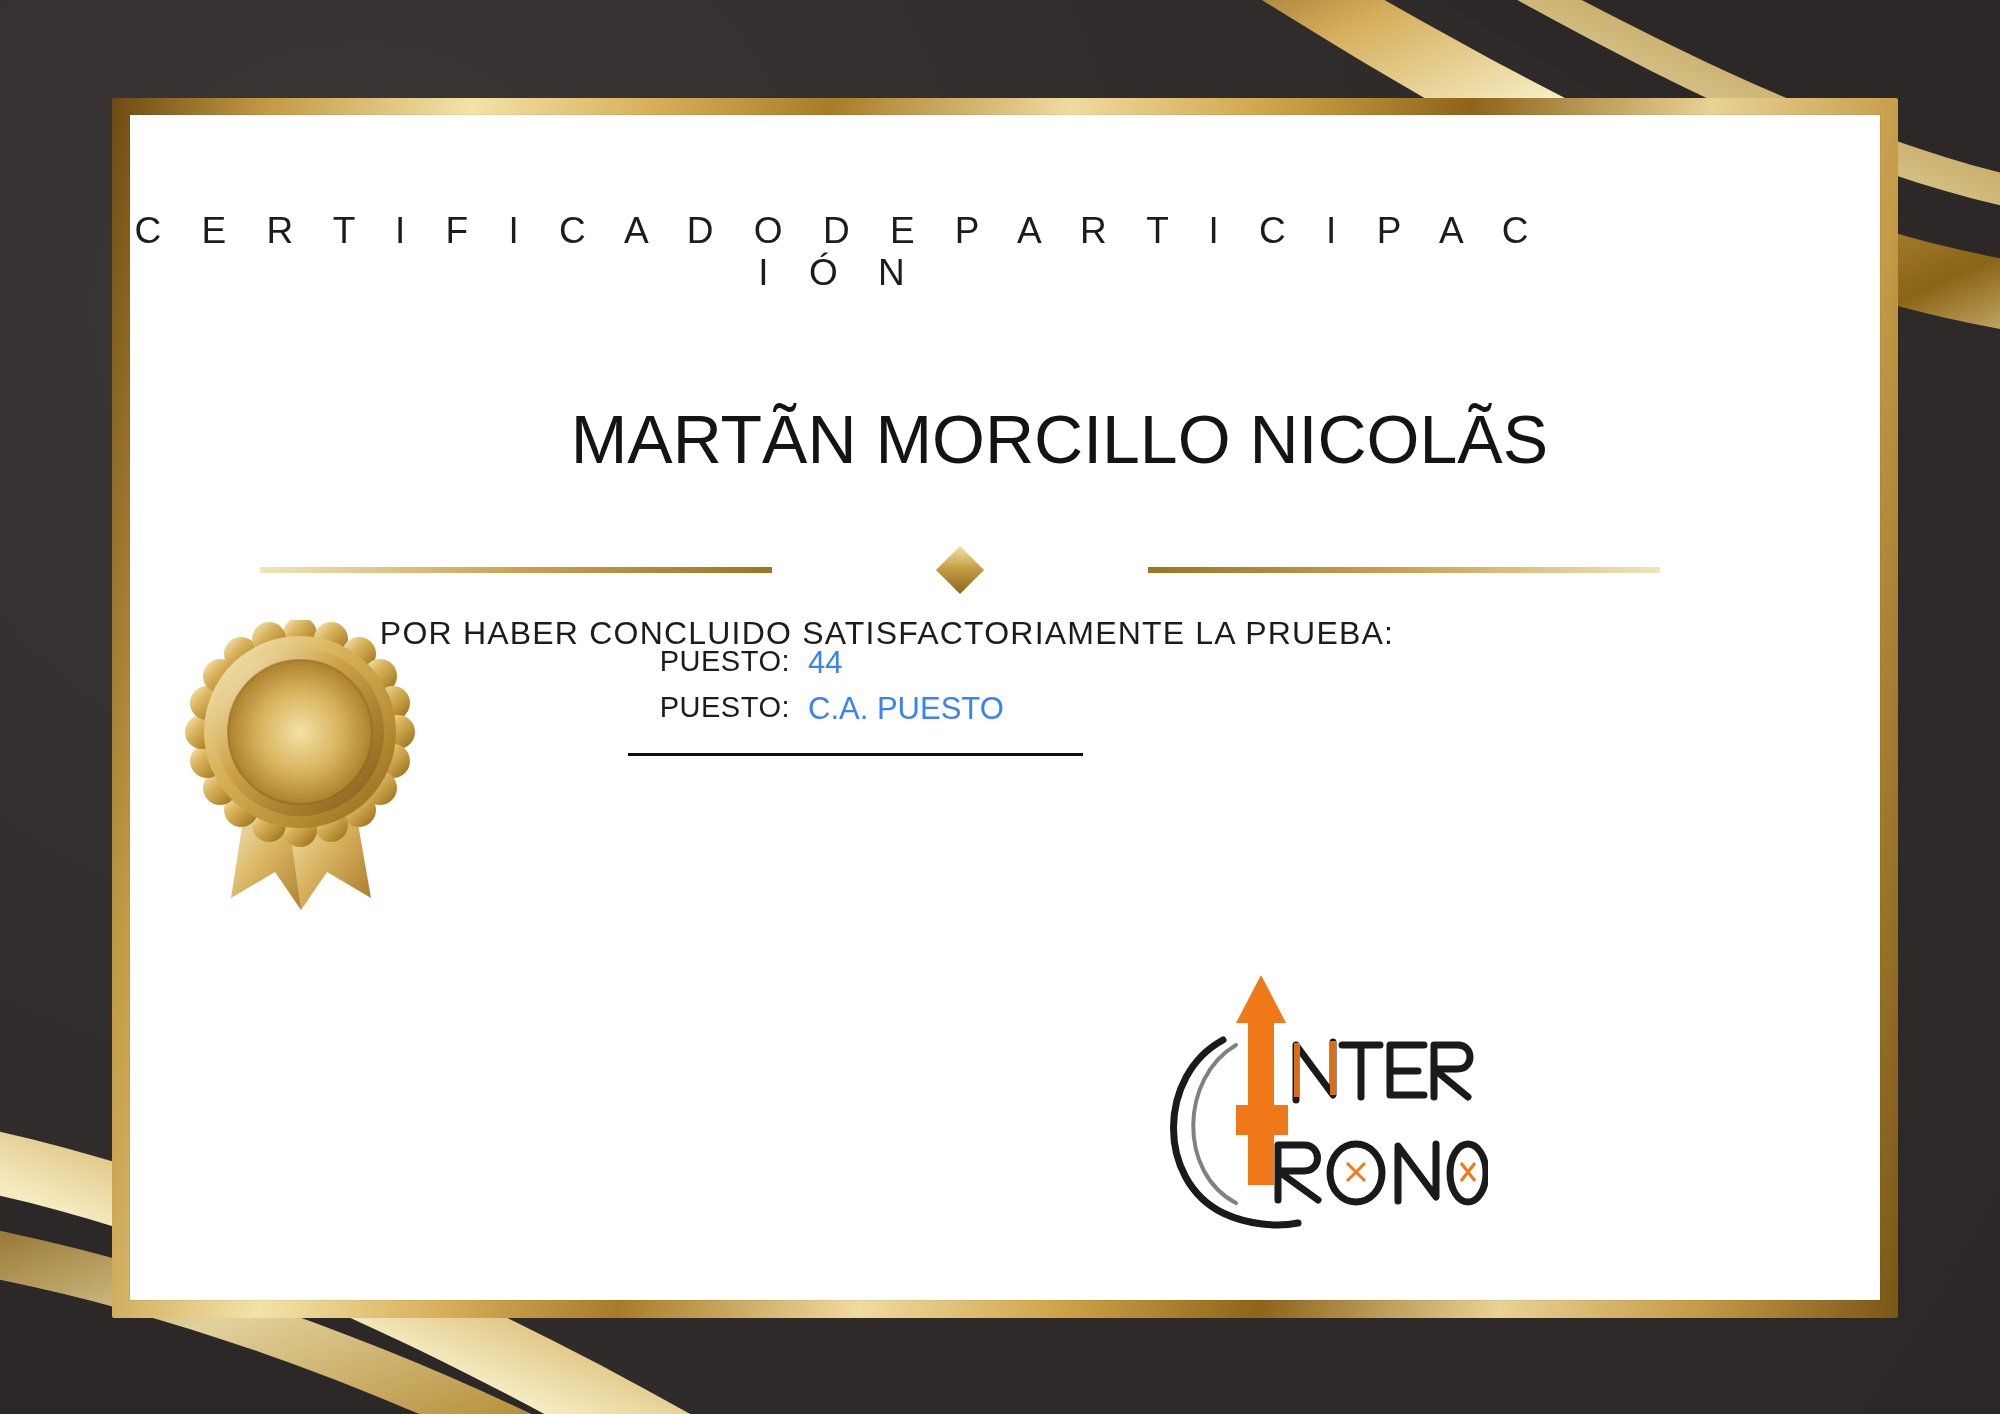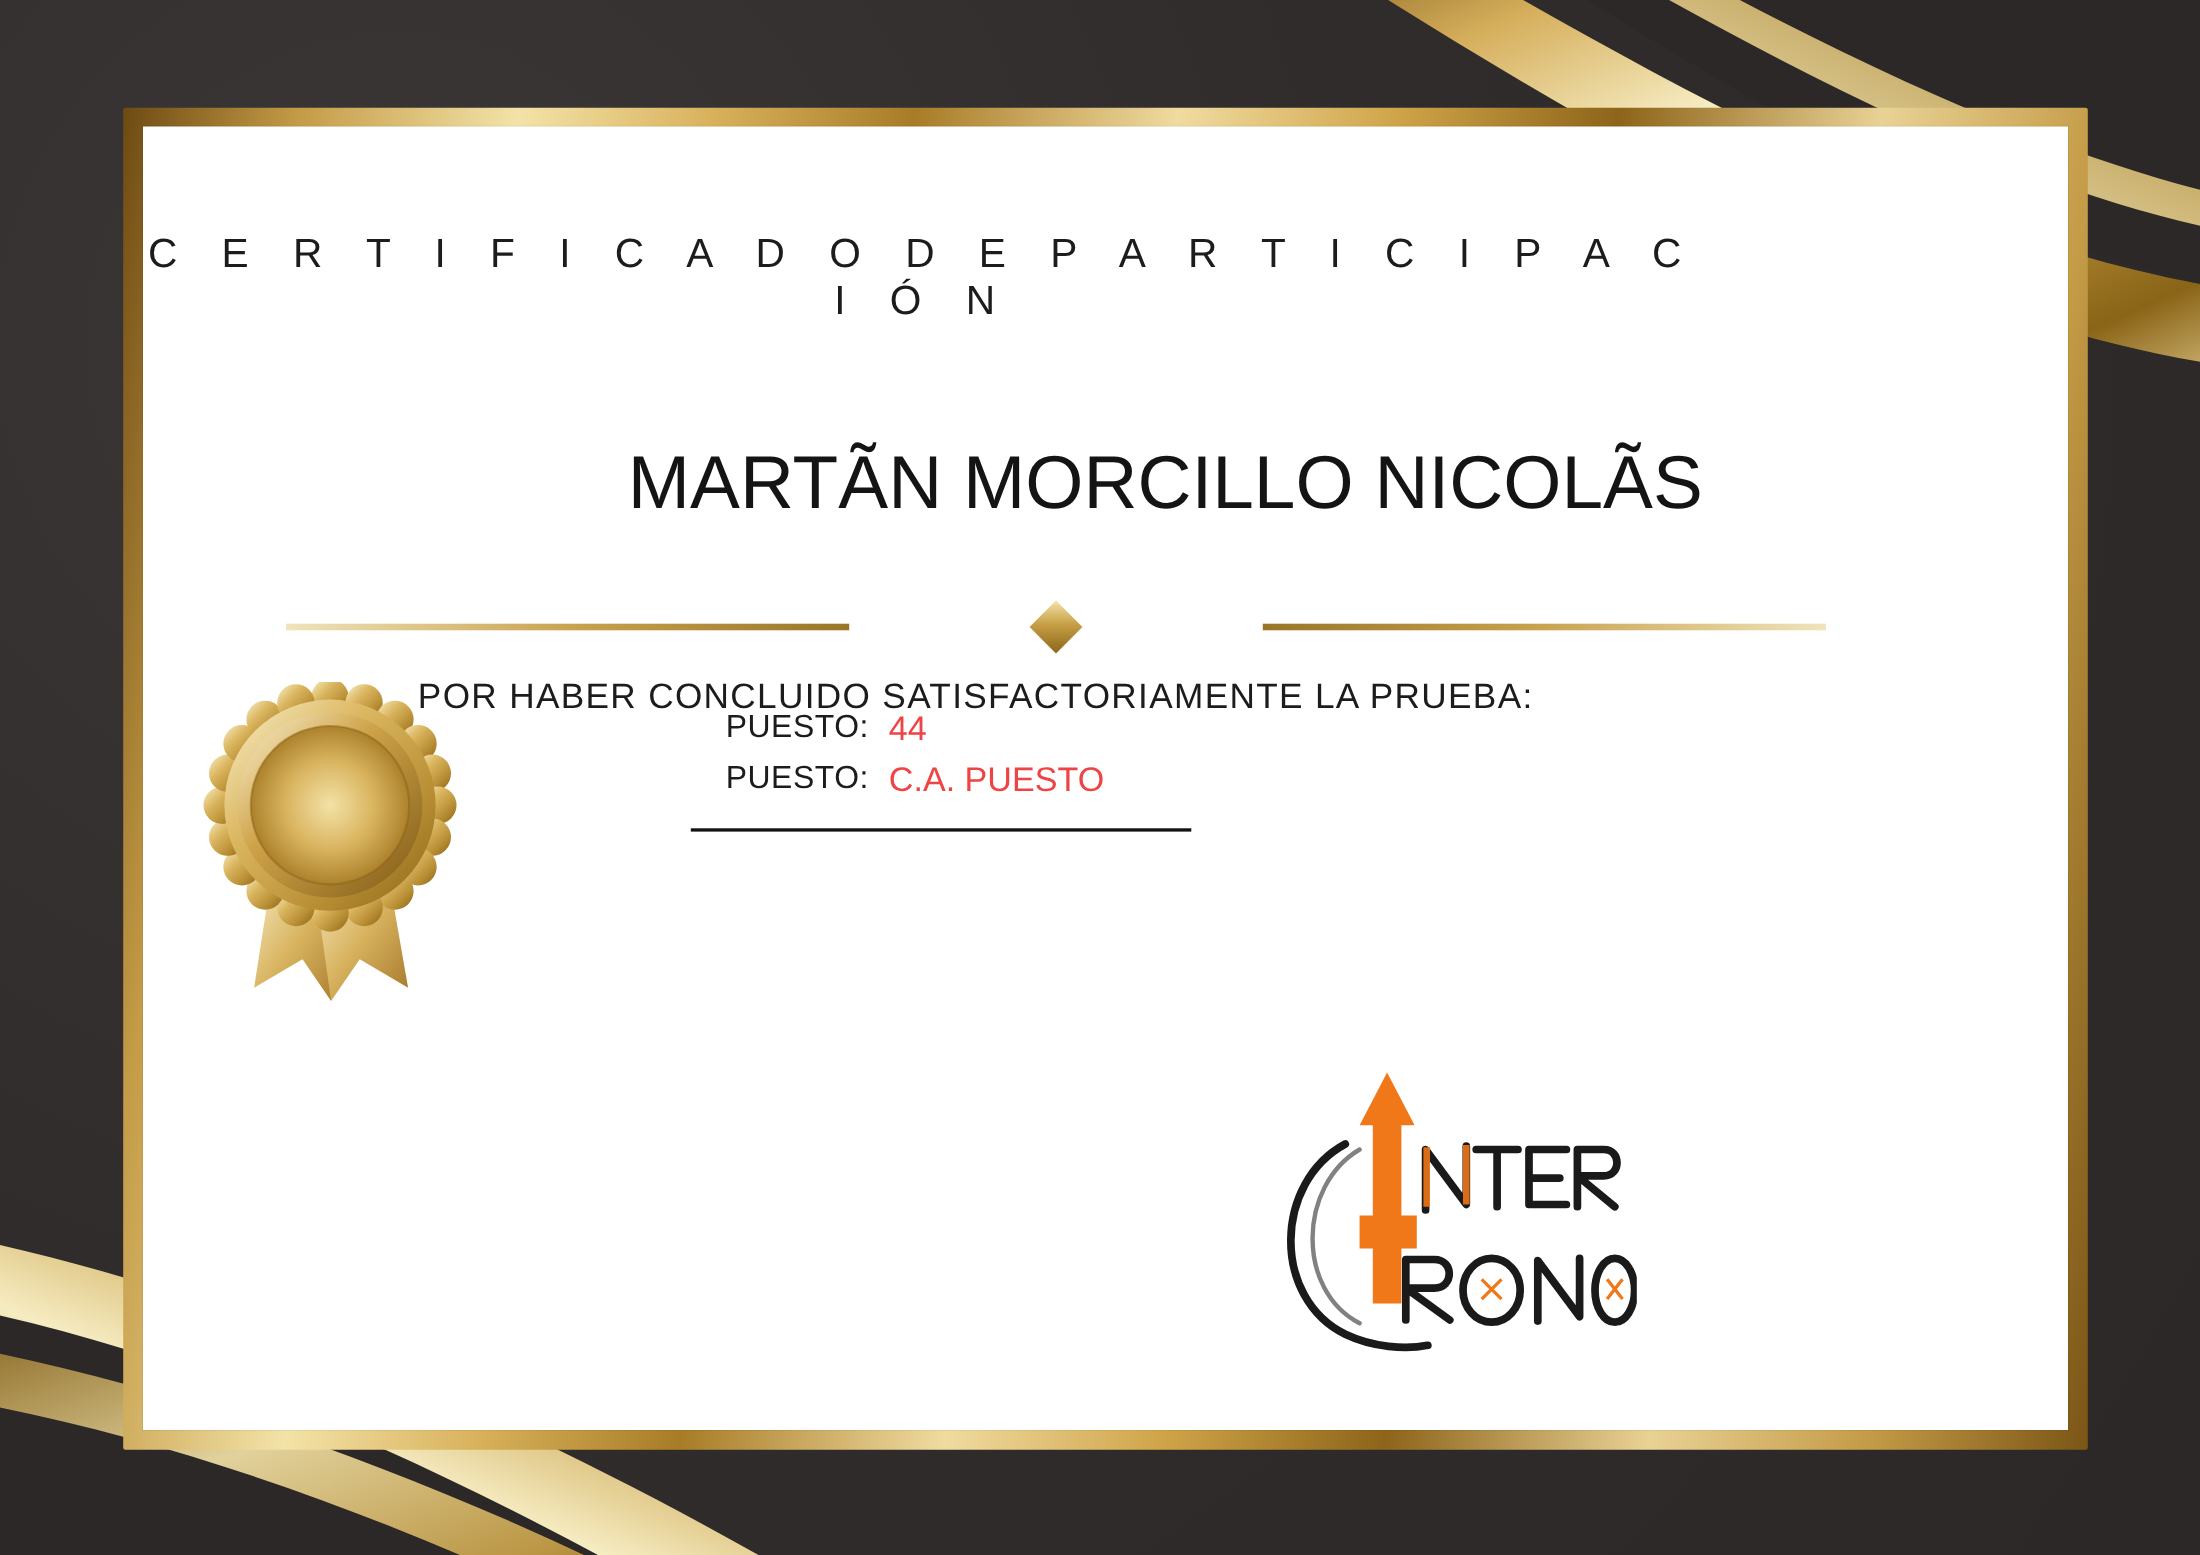--- a/index.html
+++ b/index.html
@@ -169,21 +169,21 @@
   .result-label {
     width: 290px;
     text-align: right;
     font-size: 29px;
     color: #1c1c1c;
     letter-spacing: 0.5px;
   }
   .result-value {
     margin-left: 18px;
     font-size: 31px;
-    color: #ef4444;
+    color: #3b82f6;
   }
   .result-line {
     margin-top: 26px;
     margin-left: 128px;
     width: 455px;
     height: 3px;
     background: #111;
   }
 
   

